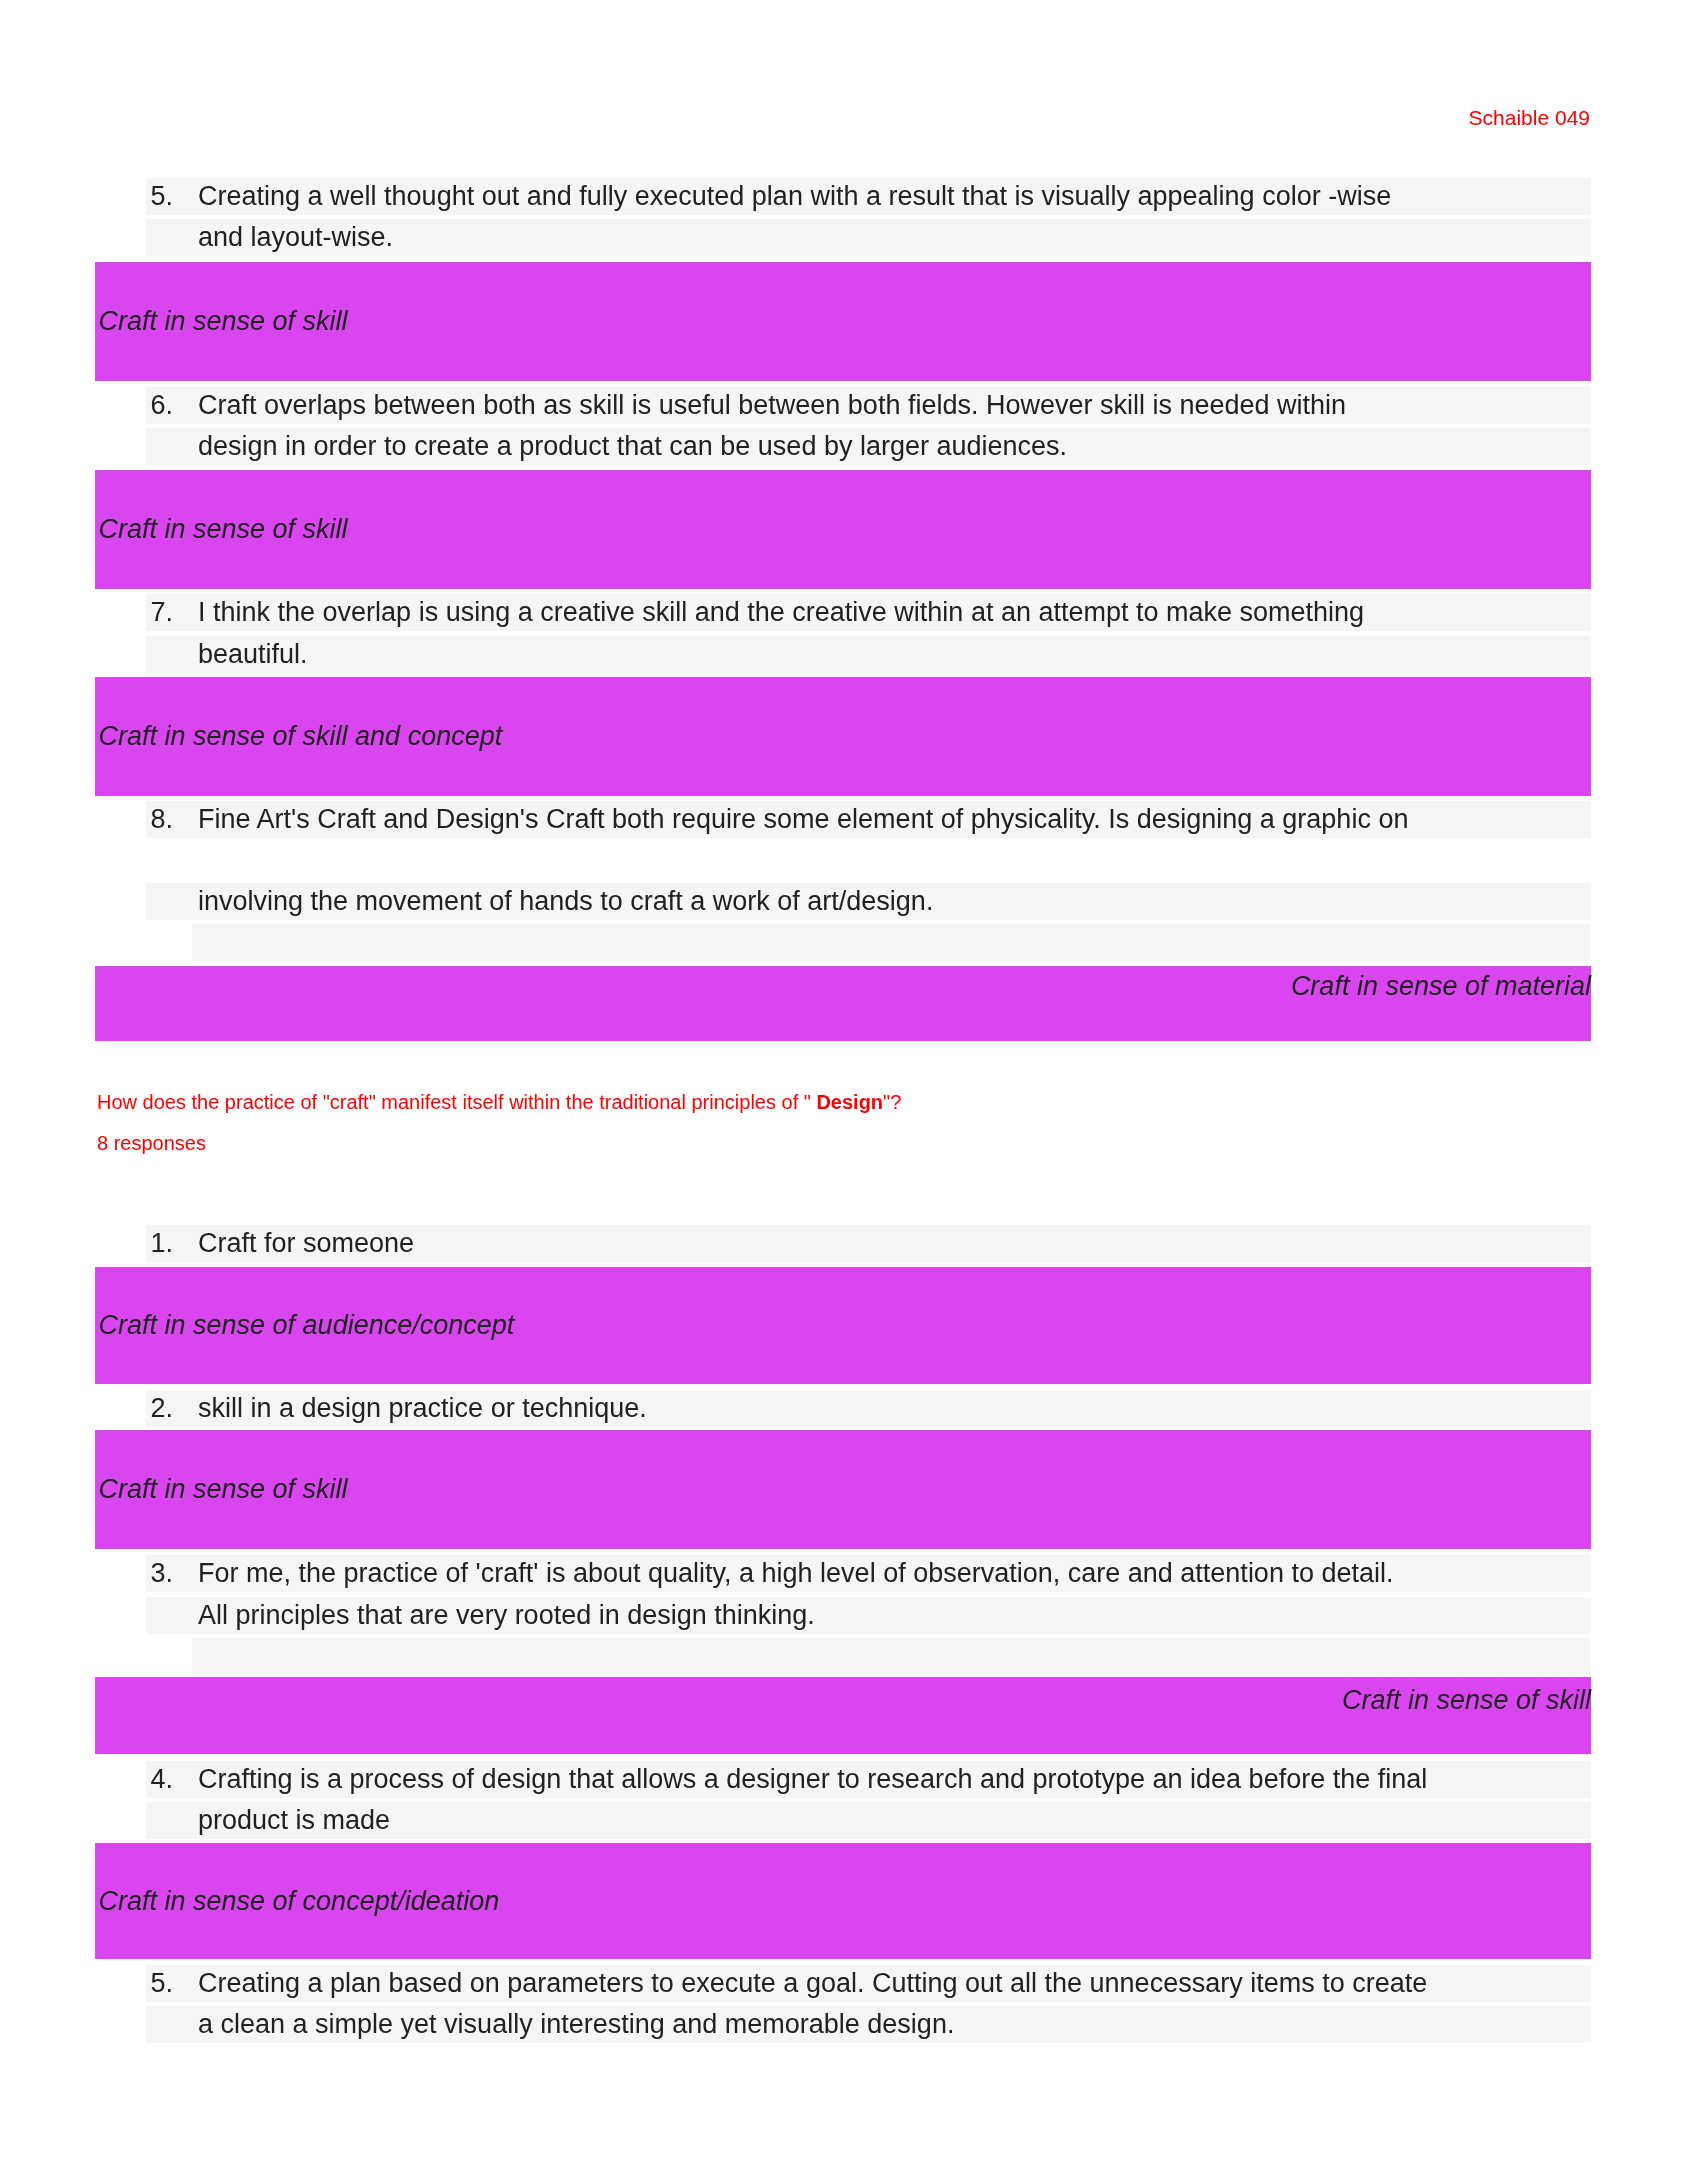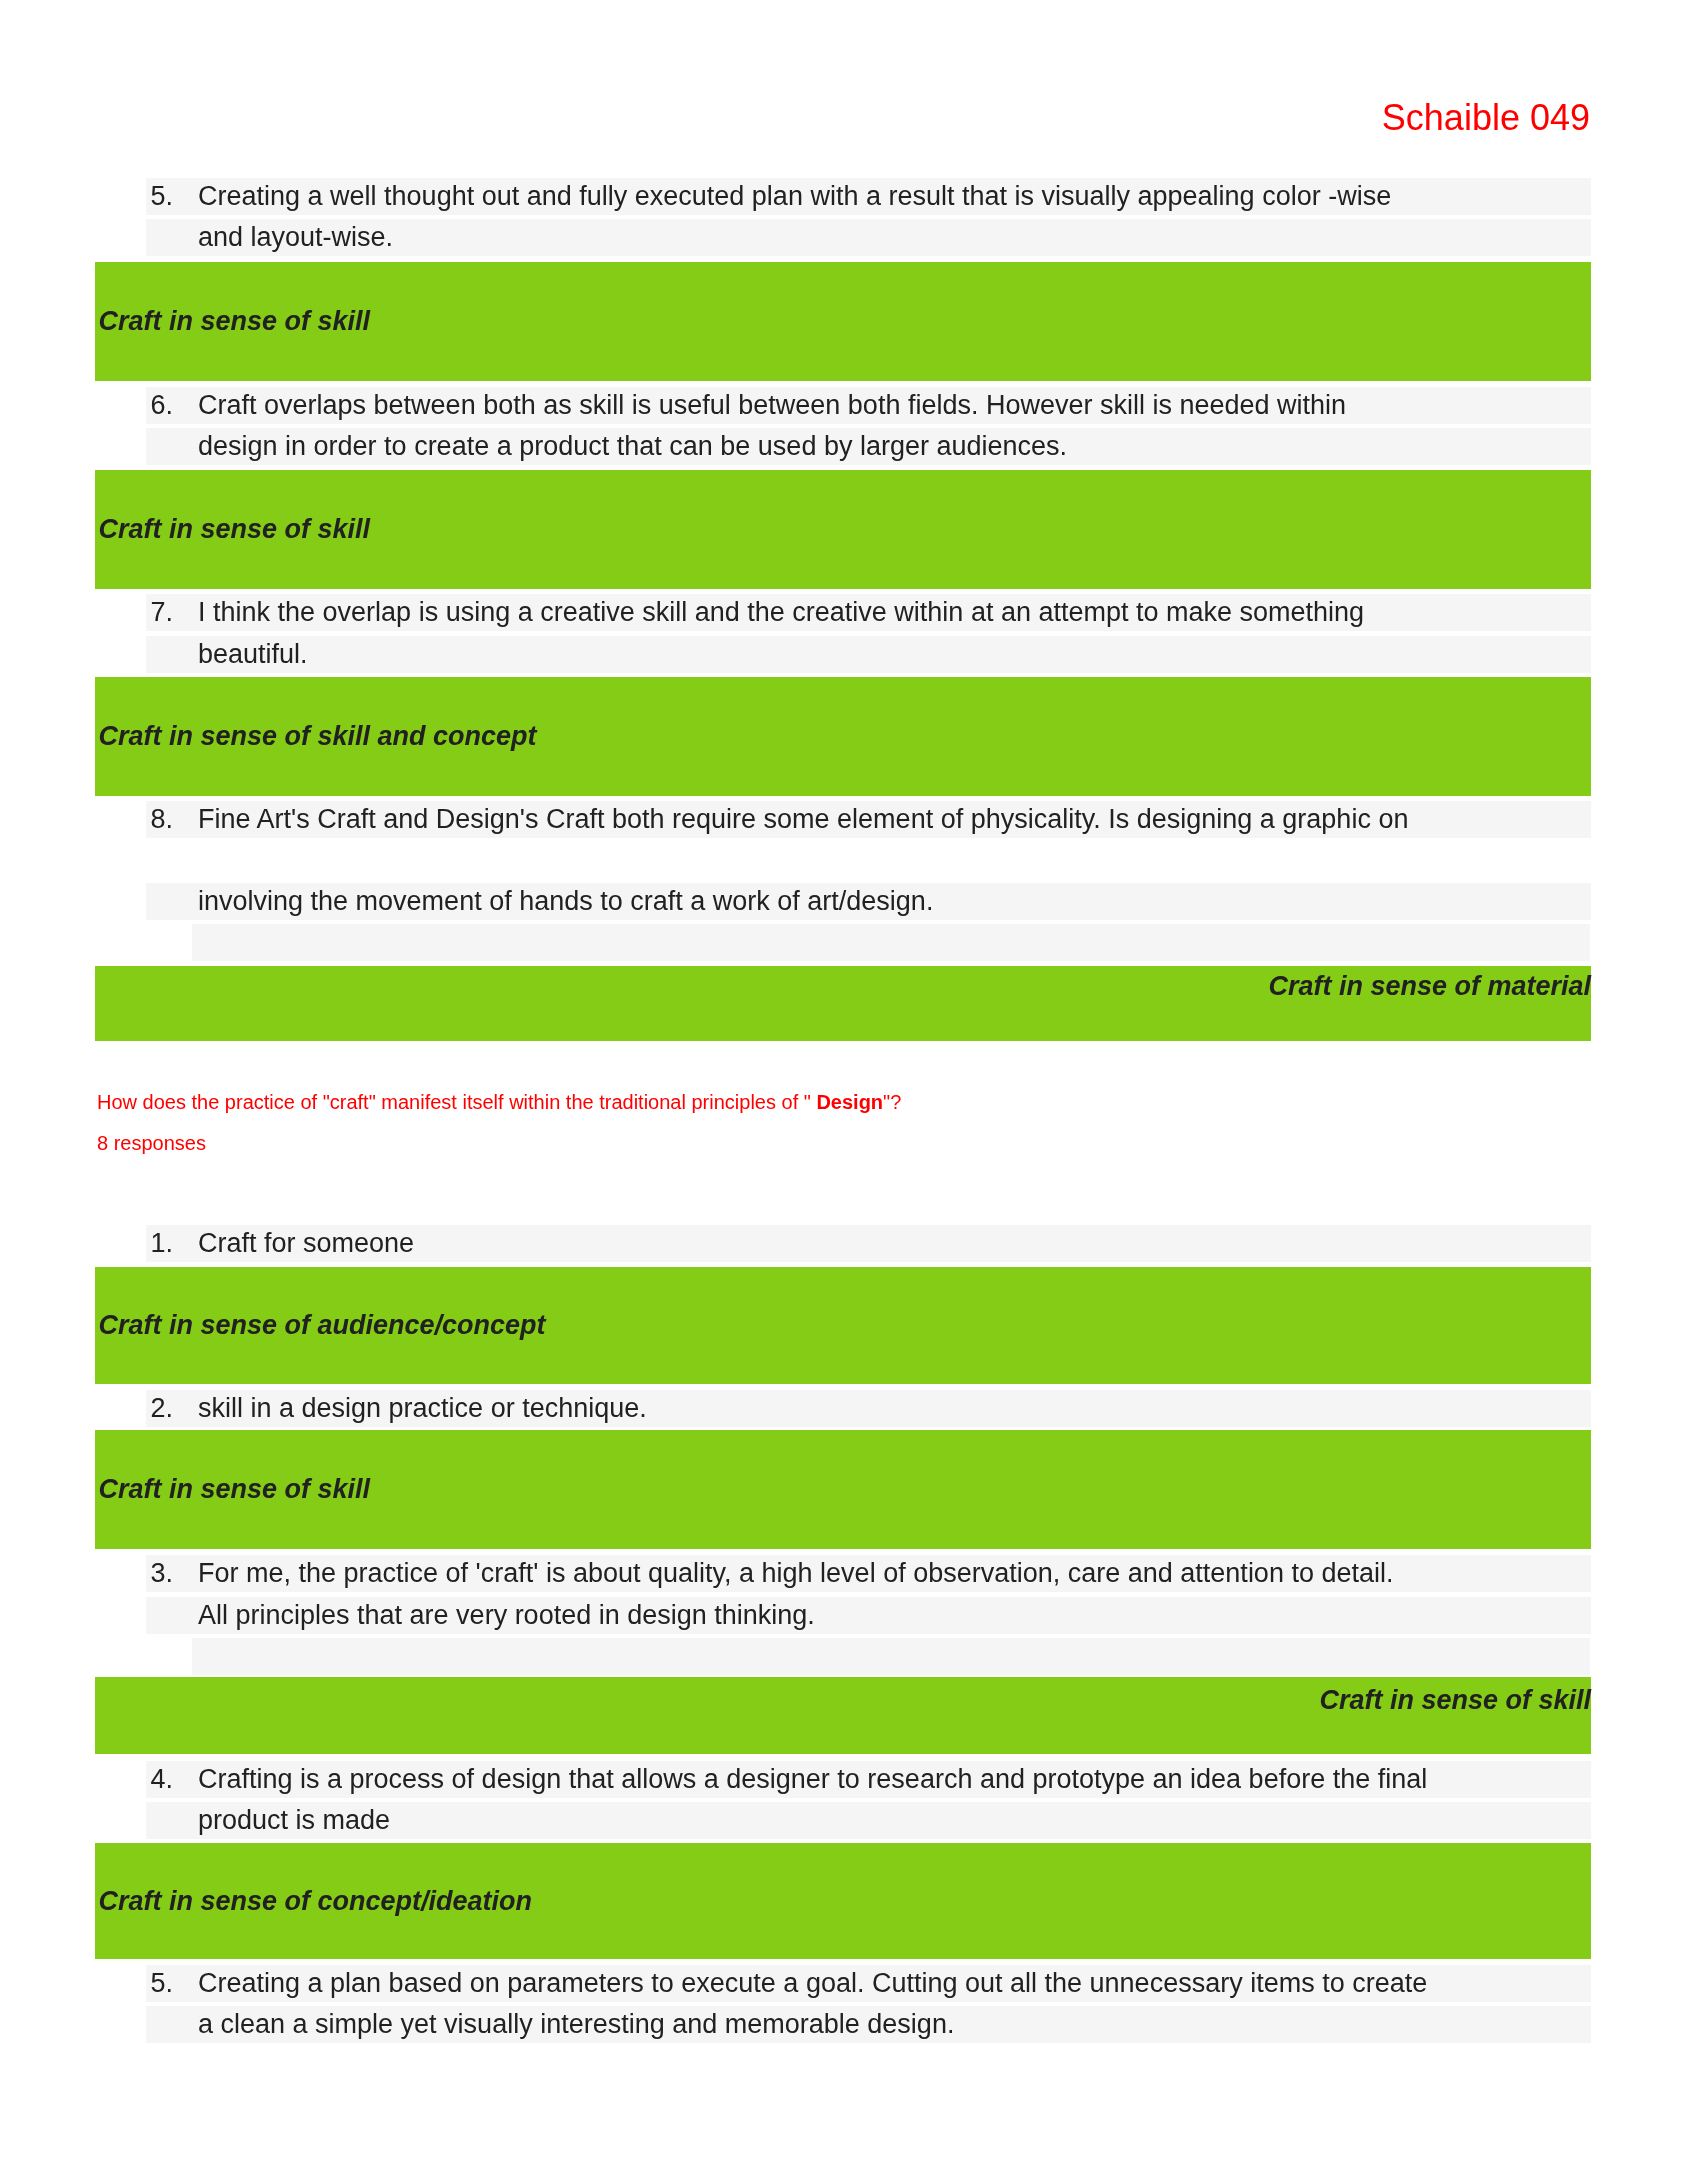--- a/index.html
+++ b/index.html
@@ -15,21 +15,21 @@
     font-family: "Liberation Sans", "DejaVu Sans", sans-serif;
     color: #212121;
     overflow: hidden;
   }
   .doc-header {
     position: absolute;
     top: 100px;
     right: 95px;
     width: 439px;
     text-align: right;
-    font-size: 36px;
+    font-size: 21px;
     line-height: 35px;
     color: #ff0000;
   }
   .stripe {
     position: absolute;
     left: 146px;
     width: 1445px;
     height: 37px;
     background: #f5f5f5;
     font-size: 27px;
@@ -48,27 +48,26 @@
     position: absolute;
     left: 192px;
     width: 1398px;
     height: 37px;
     background: #f5f5f5;
   }
   .tag-block {
     position: absolute;
     left: 95px;
     width: 1496px;
-    background: #84cc16;
+    background: #d946ef;
     font-style: italic;
     font-size: 27px;
     color: #212121;
     padding-left: 3.5px;
     box-sizing: border-box;
-    font-weight: bold;
   }
   .tag-center {
     display: flex;
     align-items: center;
   }
   .tag-top {
     line-height: 37px;
     text-align: right;
   }
   .question {

